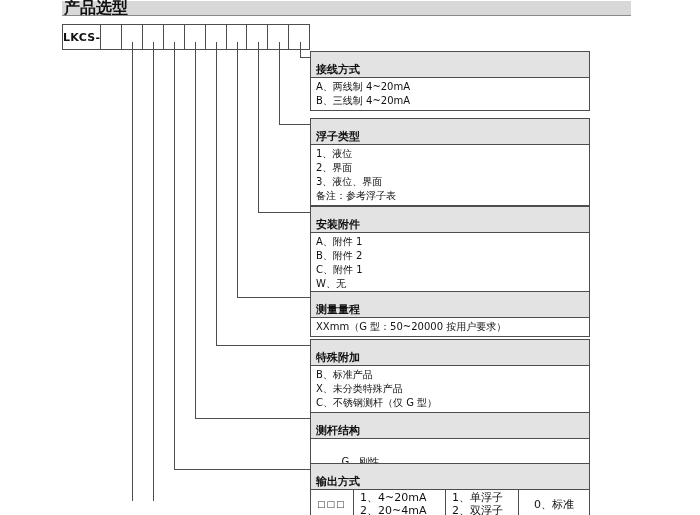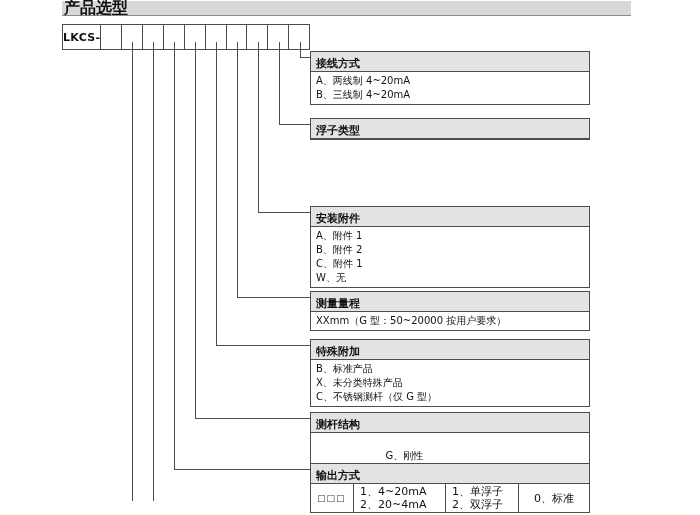--- a/index.html
+++ b/index.html
@@ -32,25 +32,25 @@
     border-left:1.5px solid #4d4d4d; border-bottom:1.5px solid #4d4d4d;
   }
   .conn-v { position:absolute; top:42px; width:0; border-left:1.5px solid #4d4d4d; }
   
   .opt {
     position:absolute; left:310px; width:280px; box-sizing:border-box;
     border:1.5px solid #4d4d4d; background:#ffffff;
   }
   .opt-h {
     background:#e3e3e3; border-bottom:1.5px solid #4d4d4d;
-    font-size:11px; font-weight:bold; line-height:12px; padding:6px 5px 1px 5px;
+    font-size:11px; font-weight:bold; line-height:12px; padding:12px 5px 1px 5px;
   }
   .opt-b { padding:2px 5px; font-size:10px; line-height:14px; }
   .opt-row { white-space:pre-wrap; }
-  .inline-gap { margin-right:20px;margin-left:44px; }
+  .inline-gap { margin-right:20px; }
   
   .out-grid { display:flex; font-size:11px; }
   .out-cell {
     box-sizing:border-box; padding:1px 6px; line-height:13px;
     display:flex; flex-direction:column; justify-content:center; min-height:28px;
   }
   .out-c0 { flex:0 0 42px; }
   .out-c1 { flex:0 0 92px; border-left:1.5px solid #4d4d4d; }
   .out-c2 { flex:0 0 73px; border-left:1.5px solid #4d4d4d; }
   .out-c3 { flex:1 1 auto; border-left:1.5px solid #4d4d4d;align-items:center; }
@@ -92,20 +92,26 @@
   <div class="opt" style="top:51px;">
     <div class="opt-h">接线方式</div>
     <div class="opt-b">
       <div class="opt-row">A、两线制 4~20mA</div>
       <div class="opt-row">B、三线制 4~20mA</div>
     </div>
   </div>
 
   <div class="opt" style="top:118px;">
     <div class="opt-h">浮子类型</div>
+    <div class="opt-b">
+      <div class="opt-row">1、液位</div>
+      <div class="opt-row">2、界面</div>
+      <div class="opt-row">3、液位、界面</div>
+      <div class="opt-row">备注：参考浮子表</div>
+    </div>
   </div>
 
   <div class="opt" style="top:206px;">
     <div class="opt-h">安装附件</div>
     <div class="opt-b">
       <div class="opt-row">A、附件 1</div>
       <div class="opt-row">B、附件 2</div>
       <div class="opt-row">C、附件 1</div>
       <div class="opt-row">W、无</div>
     </div>

